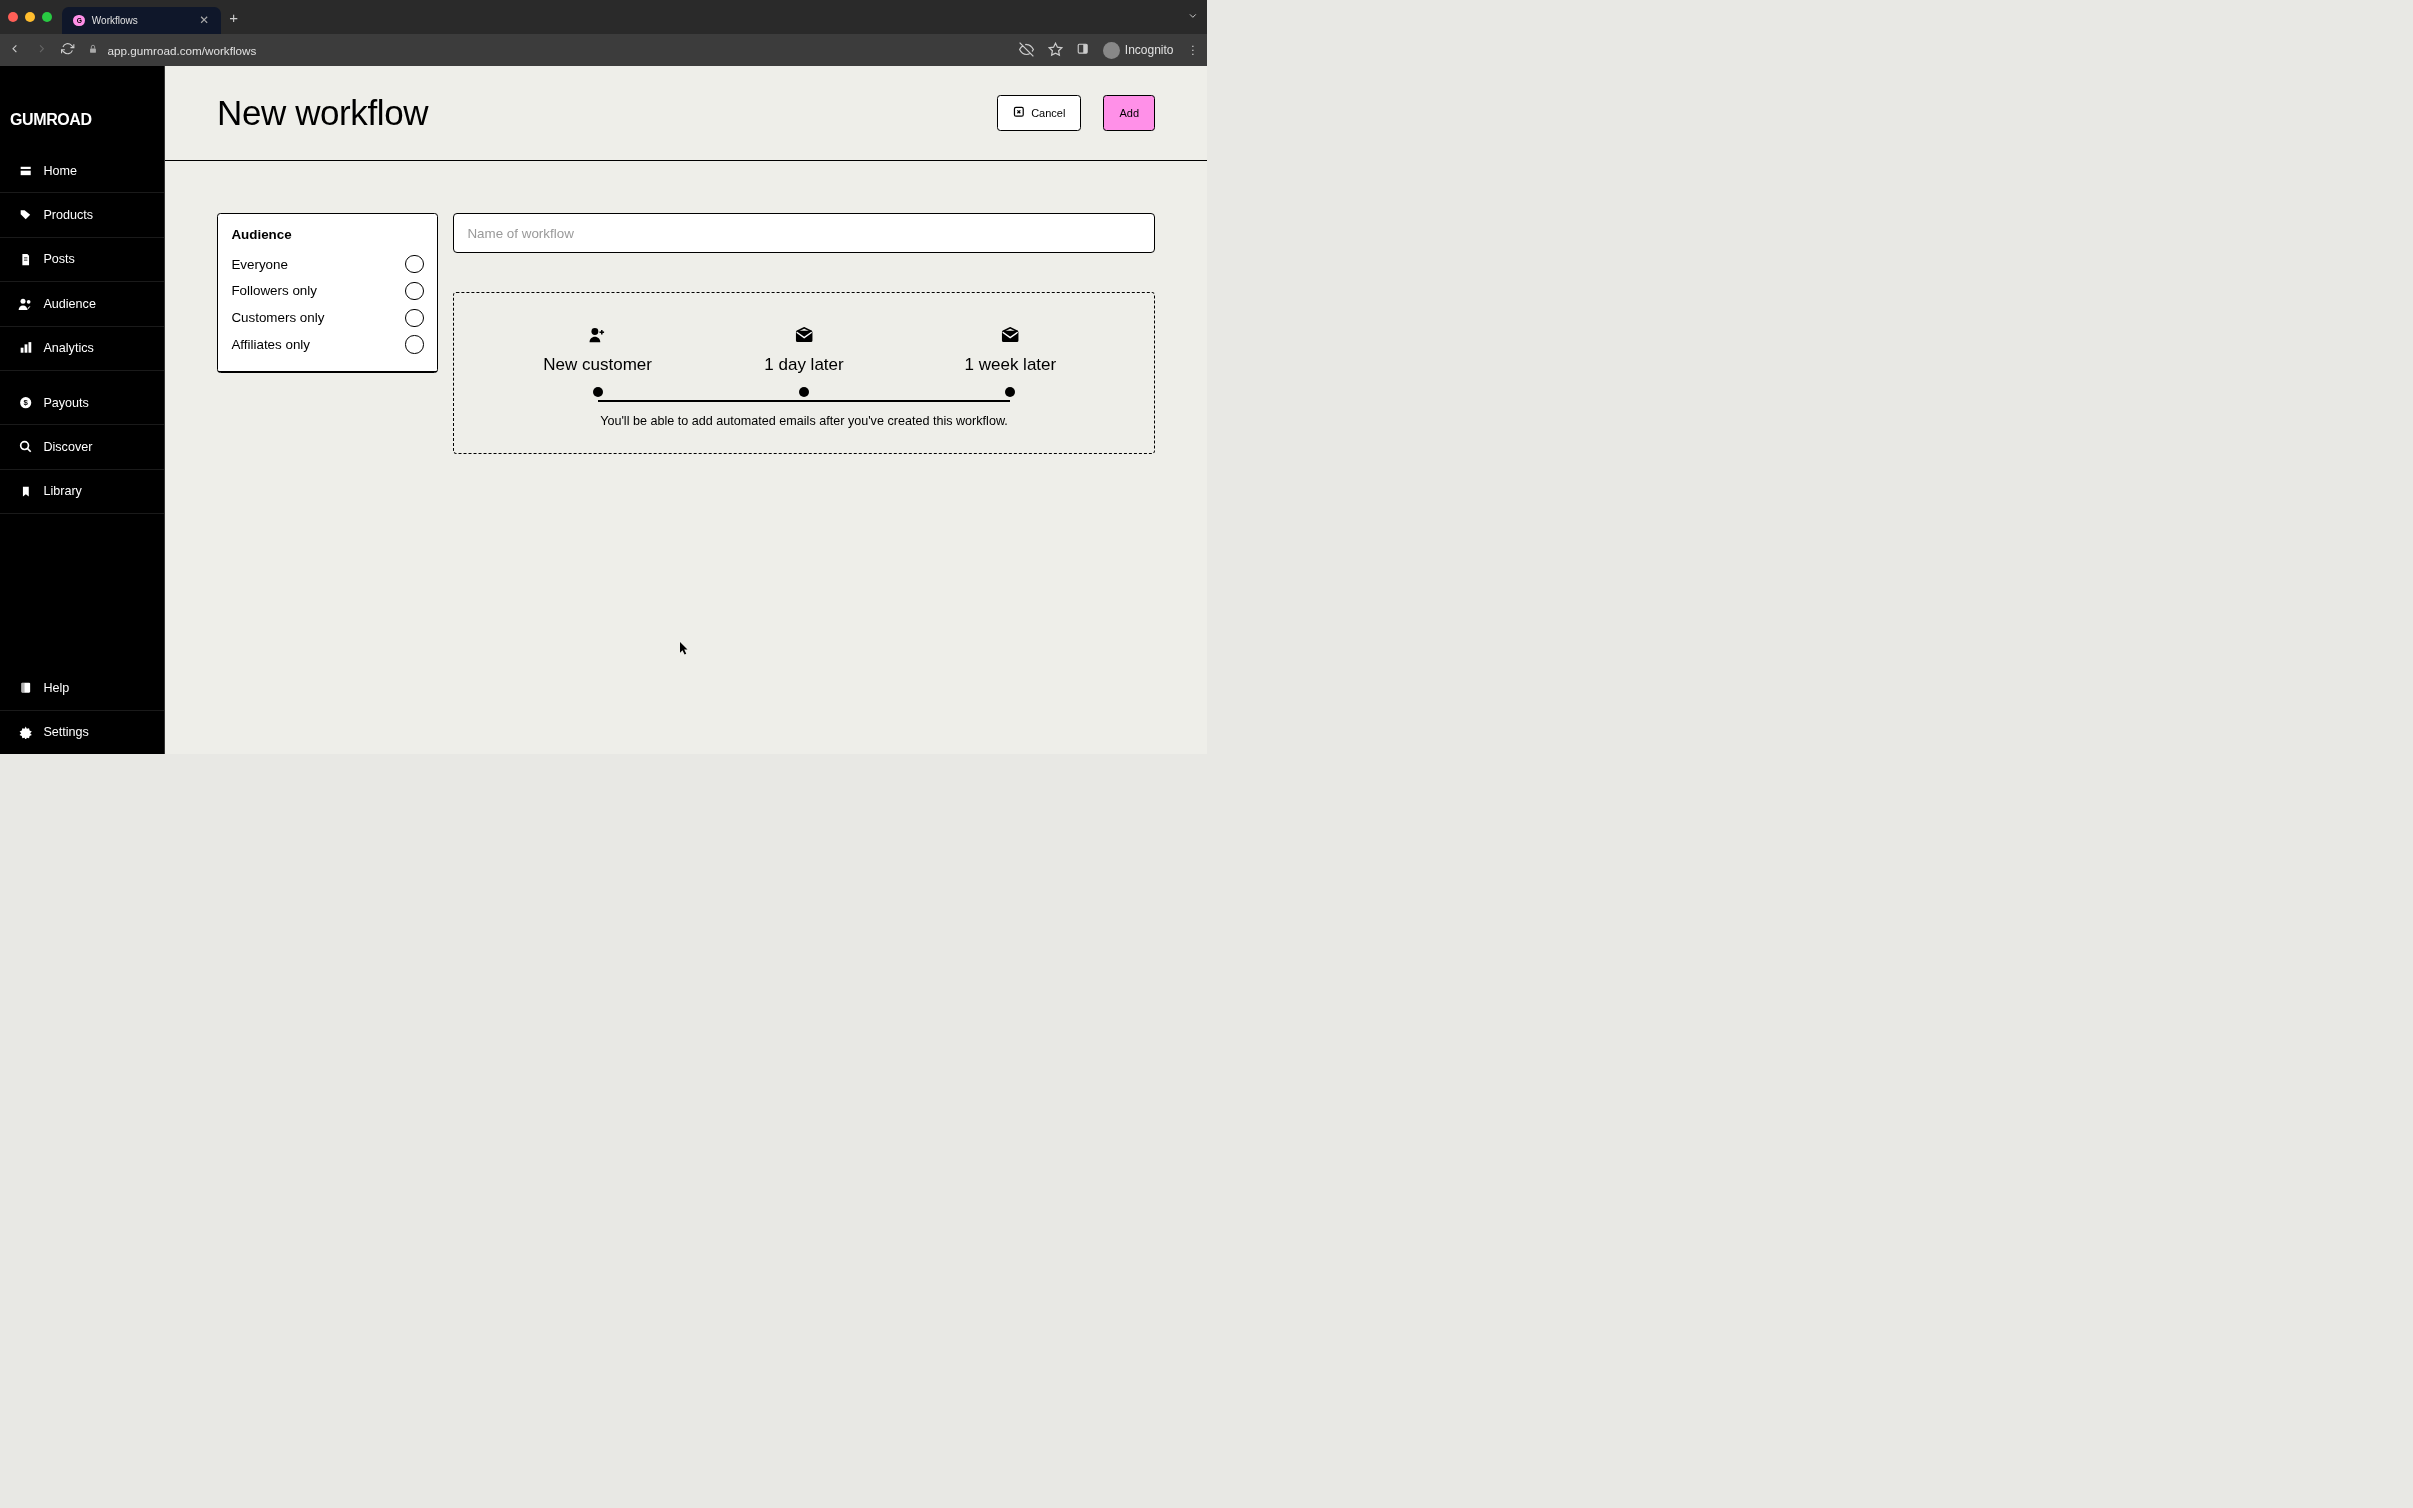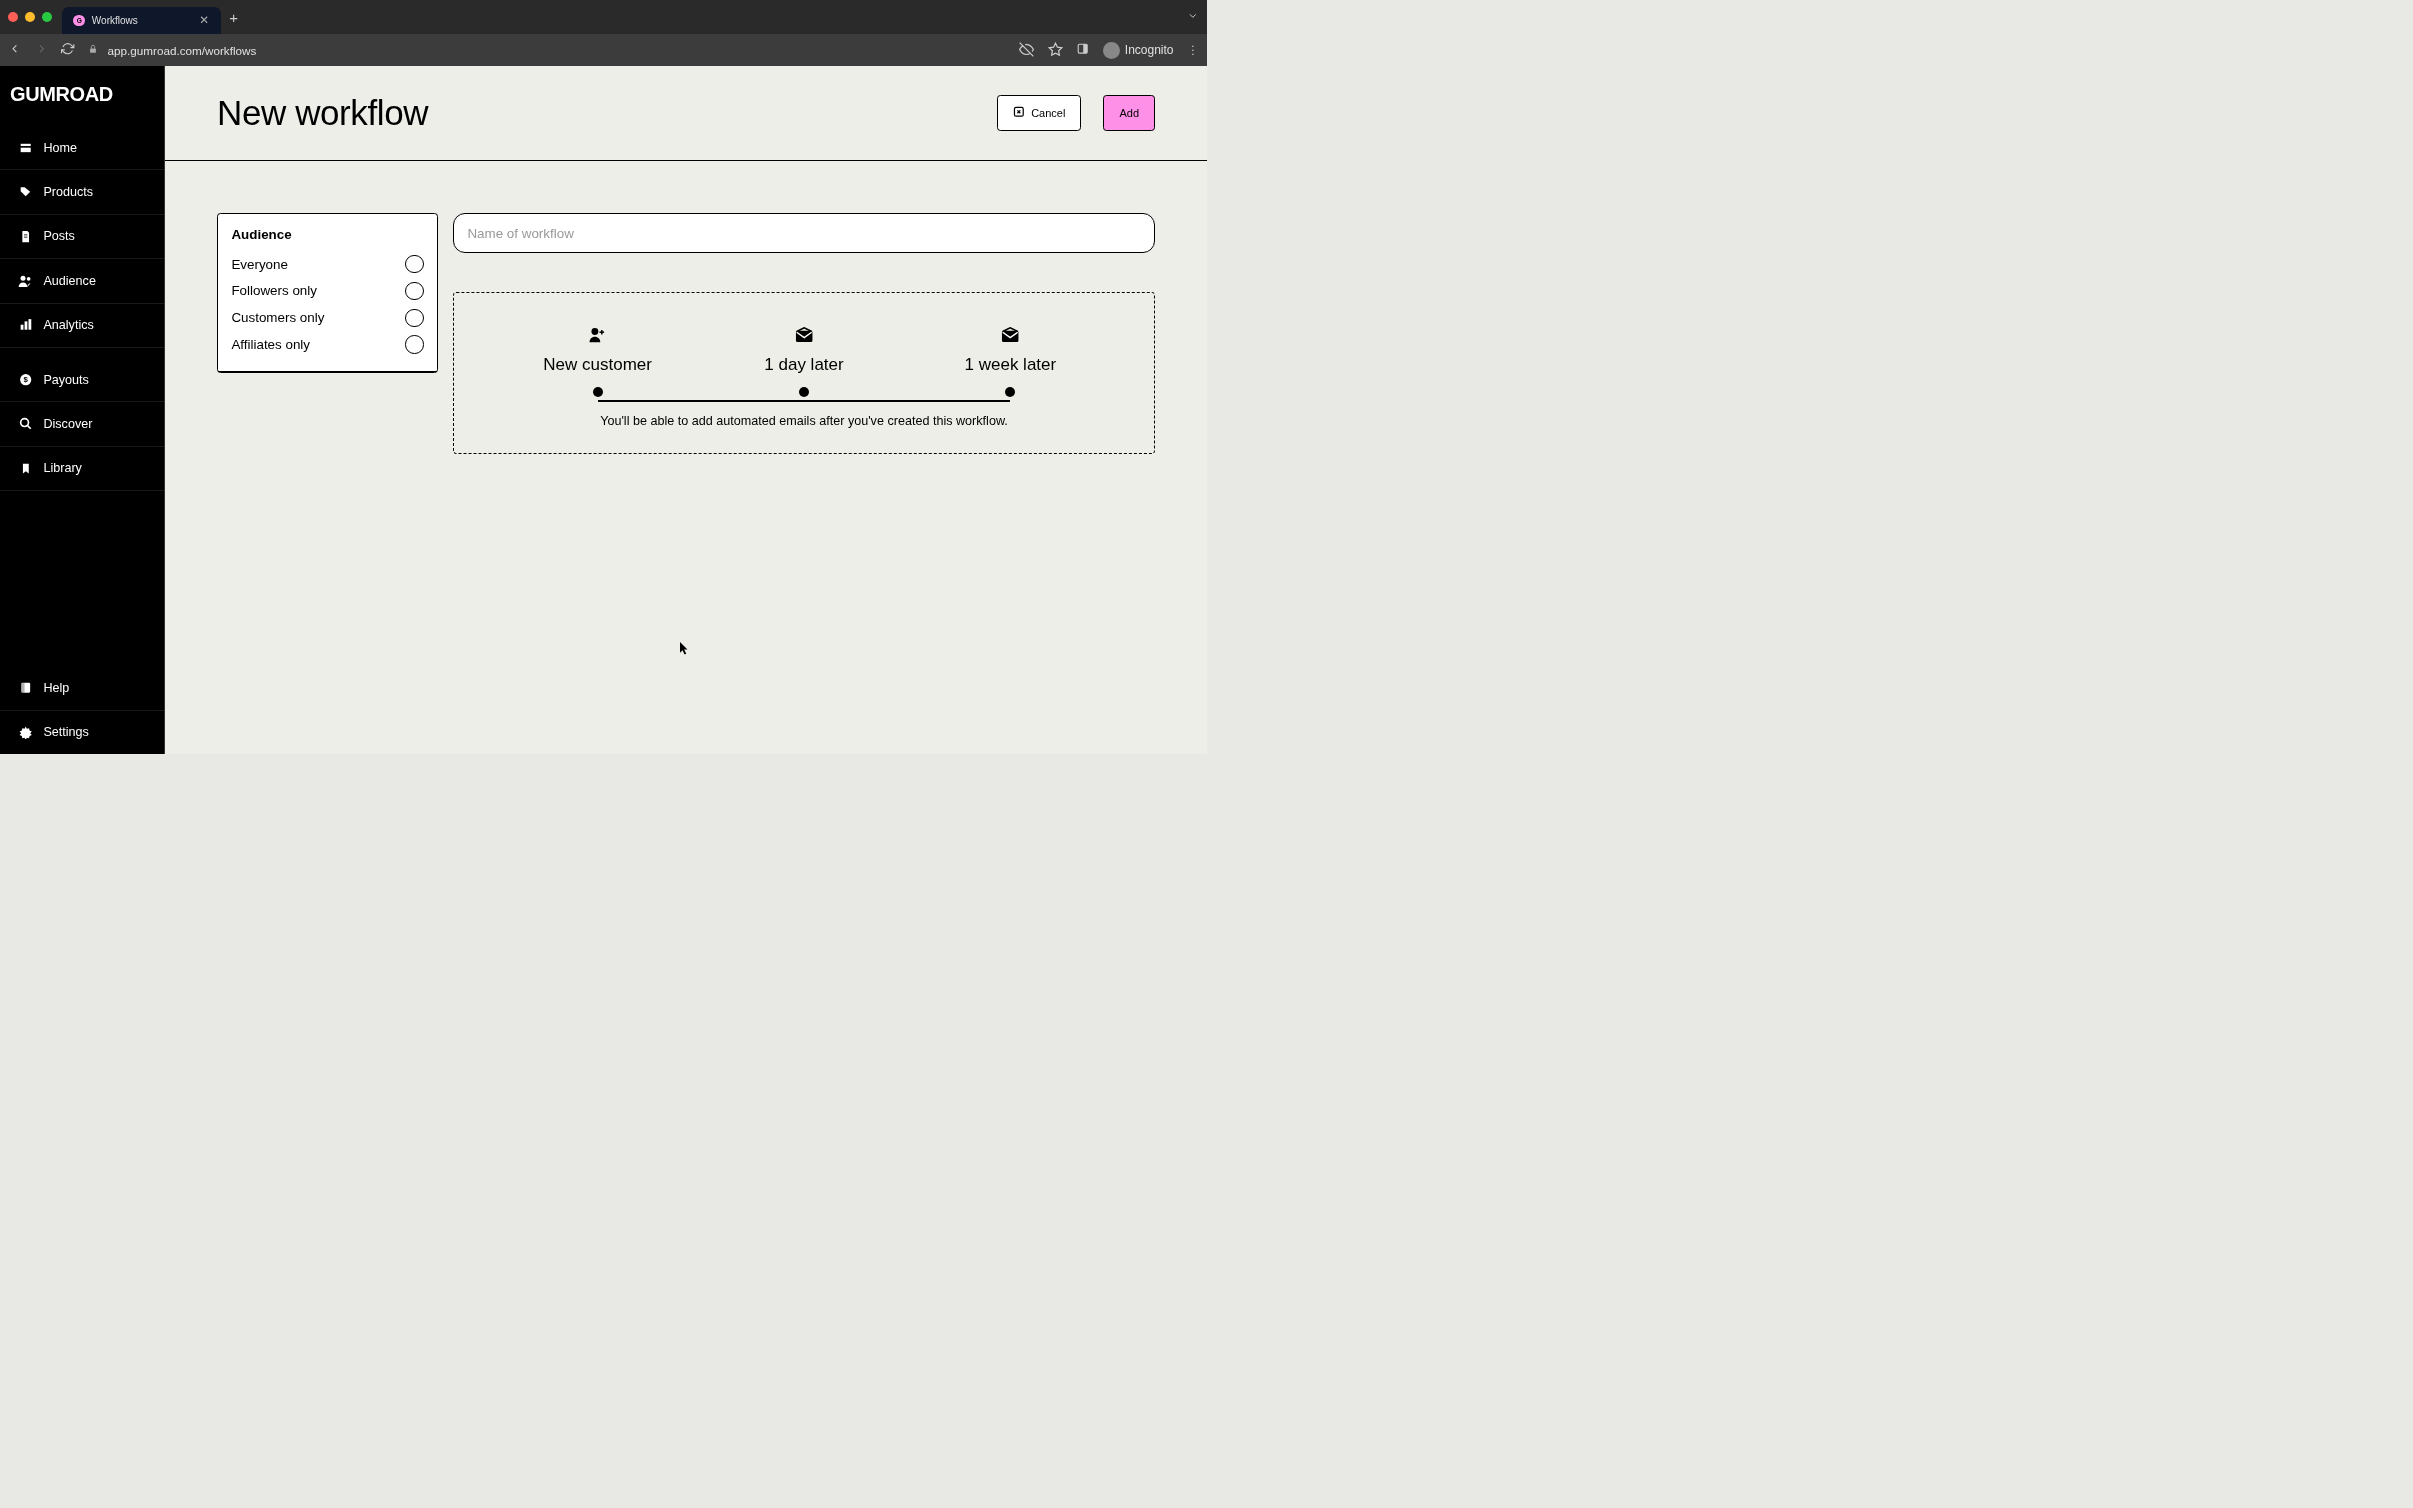--- a/index.html
+++ b/index.html
@@ -161,23 +161,24 @@
       flex-direction: column;
       border-right: 0.8px solid #333;
     }
     
     .logo-container {
       padding: 17px 10px 20px 10px;
     }
     
     .logo {
       color: #fff;
-      font-size: 20px;
+      font-size: 16px;
       font-weight: 800;
       letter-spacing: -0.4px;
+      margin-top: 28px;
     }
     
     .nav-group {
       display: flex;
       flex-direction: column;
     }
     
     .nav-item {
       display: flex;
       align-items: center;
@@ -317,21 +318,21 @@
       display: flex;
       flex-direction: column;
       gap: 39px;
     }
     
     .workflow-name-input {
       width: 100%;
       padding: 11.7px 13.4px;
       font-size: 13.4px;
       border: 0.8px solid #000;
-      border-radius: 12px;
+      border-radius: 4px;
       background: #fff;
       color: #000;
     }
     
     .workflow-name-input::placeholder {
       color: #999;
     }
     
     .workflow-preview {
       border: 1.7px dashed #000;

